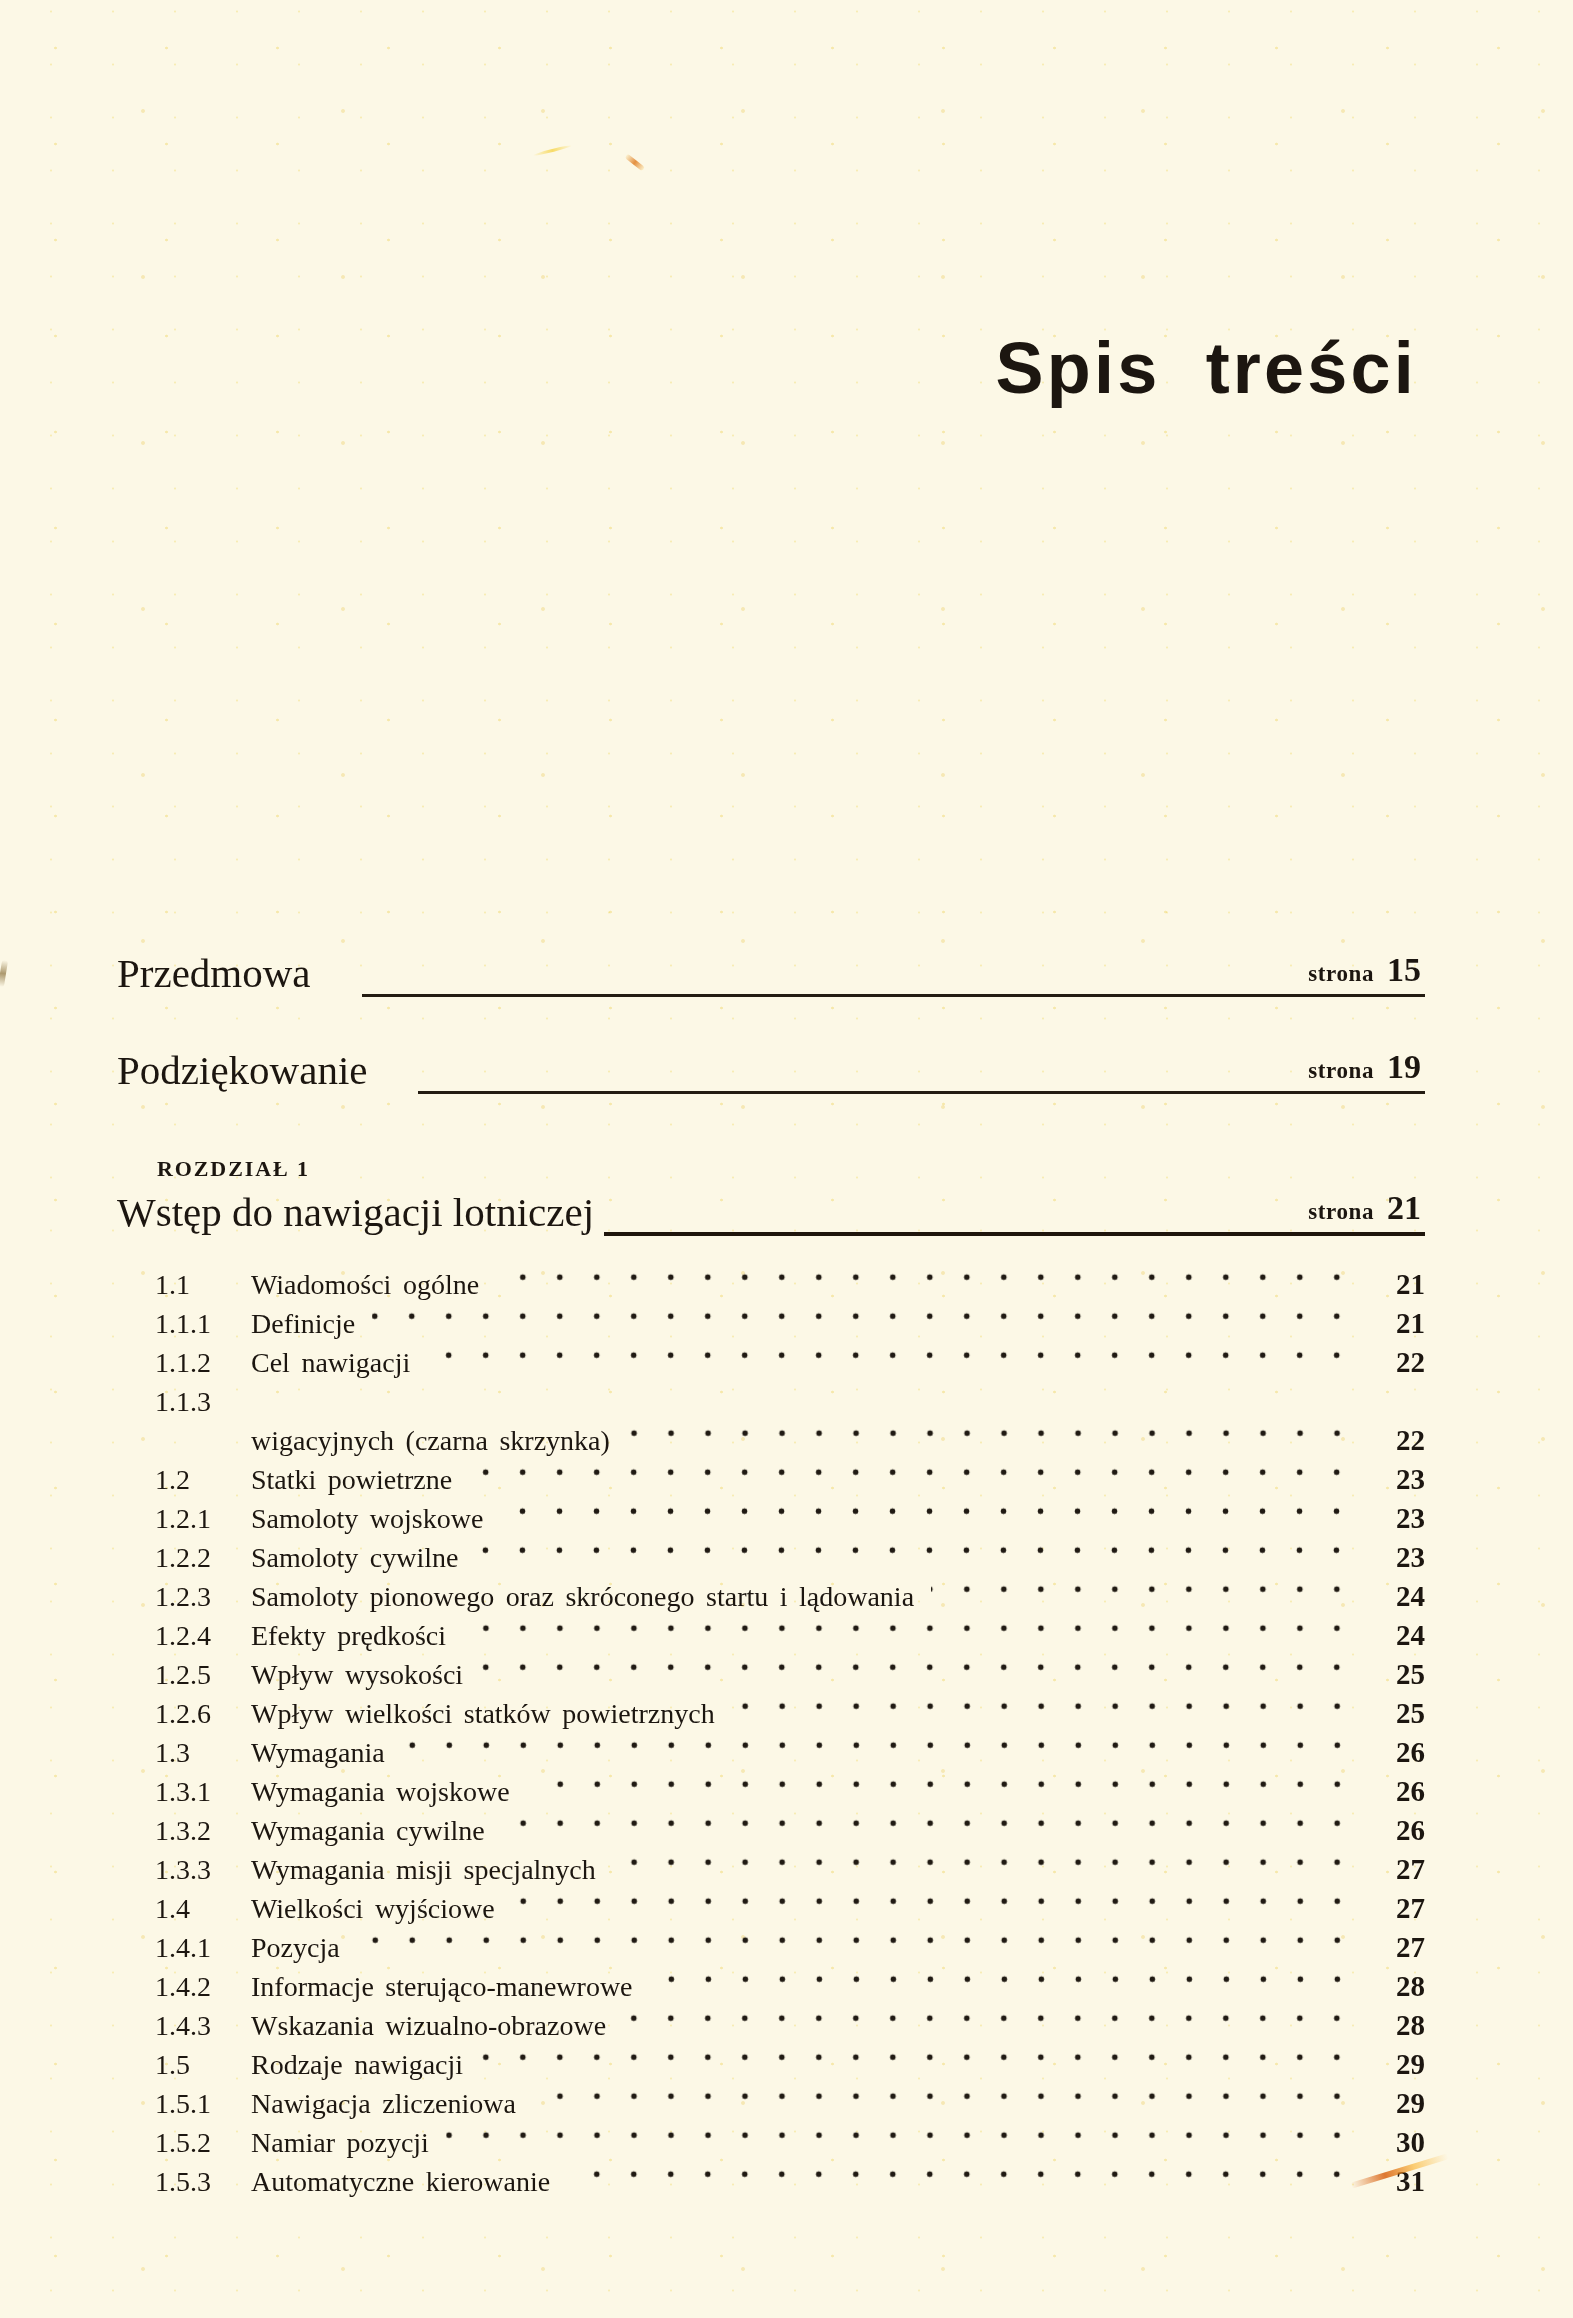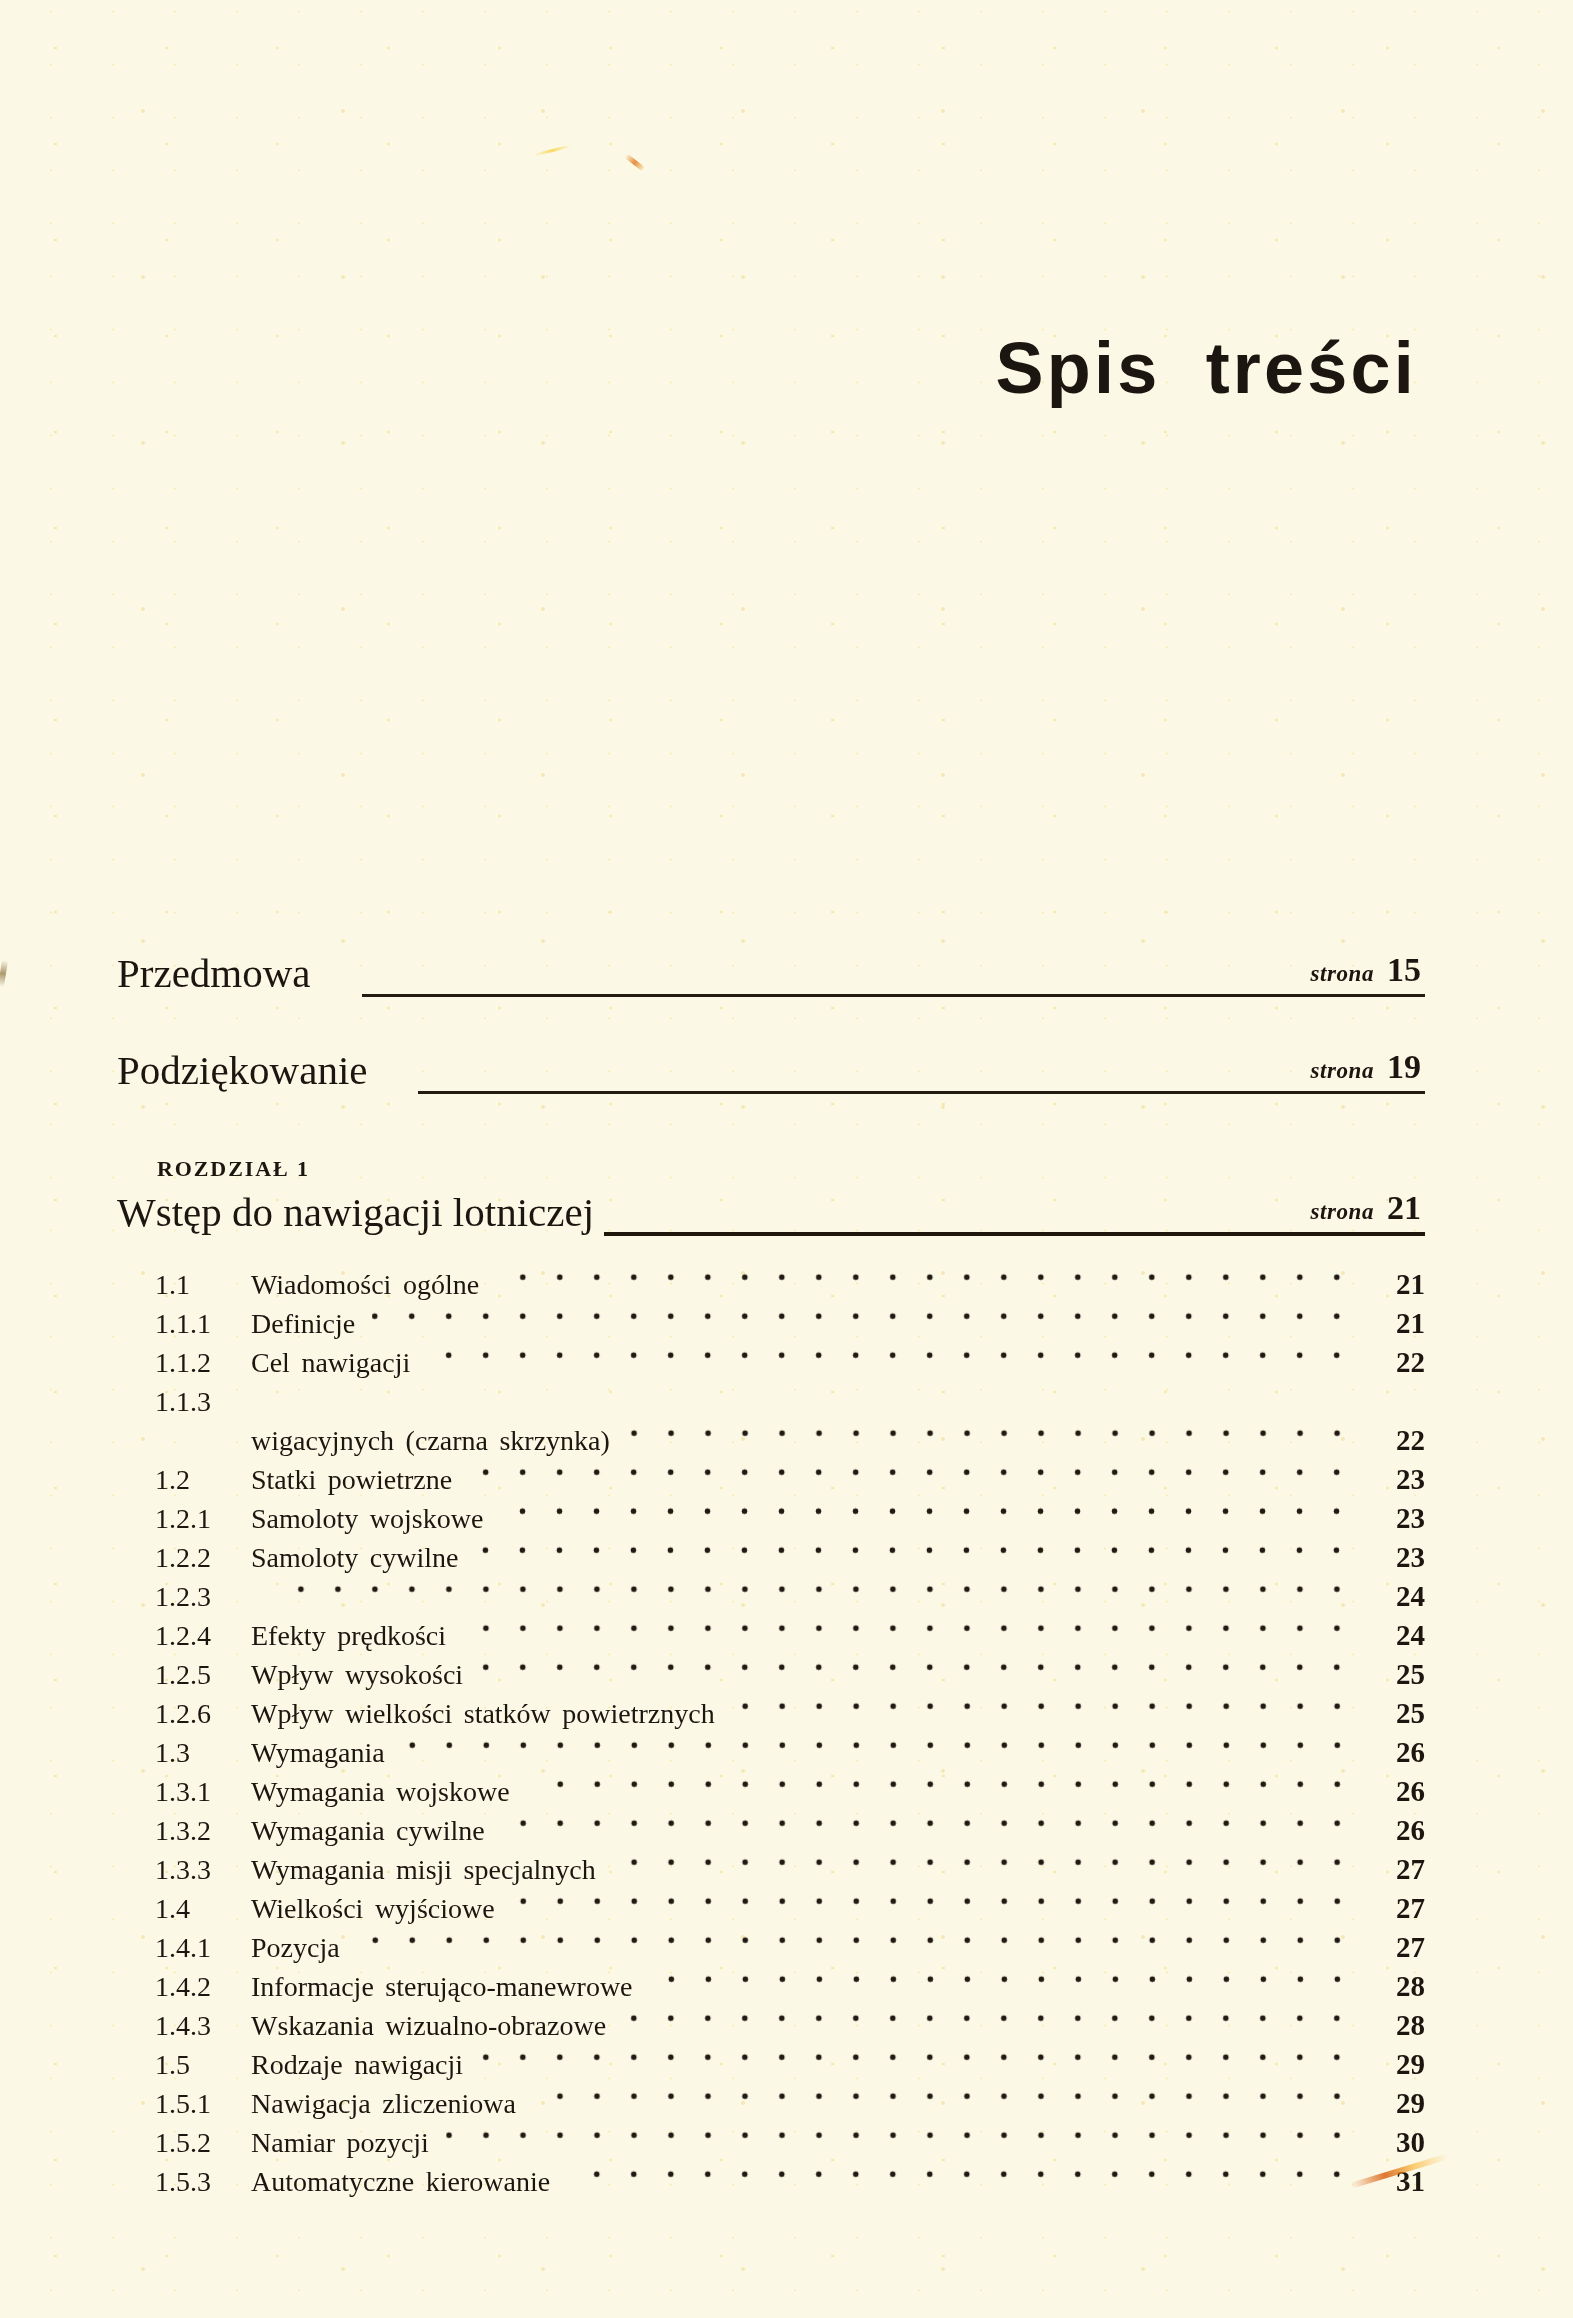--- a/index.html
+++ b/index.html
@@ -41,21 +41,21 @@
 
   .front-row { position:absolute; left:117px; right:149px; display:flex; align-items:flex-end;gap:42px; }
   .front-row-0 { top:951px; }
   .front-row-1 { top:1048px;align-items:flex-end; }
   .front-label { font-size:41px; line-height:1.1; white-space:nowrap; }
   .front-fill {
     flex:1; margin-left:9px; border-bottom:3.2px solid #241c12;
     display:flex; justify-content:flex-end; align-items:baseline; gap:13px;
     padding:0 3.9px 4.5px 0;
   }
-  .strona { font-style:italic; font-weight:bold; font-size:23px; letter-spacing:0.6px; }
+  .strona { font-weight:bold; font-size:23px; letter-spacing:0.6px; }
   .front-page { font-size:34px; font-weight:bold; }
 
   .kicker {
     position:absolute; left:157px; top:1156px;
     font-size:22px; font-weight:bold; letter-spacing:1.9px; white-space:nowrap;
   }
   .chapter-row { position:absolute; left:117px; right:149px; top:1189px; display:flex; align-items:flex-end; }
   .chapter-label { font-size:41px; line-height:1.15; white-space:nowrap; }
   .chapter-fill {
     flex:1; margin-left:10.3px; border-bottom:4.5px solid #1f160c;
@@ -159,20 +159,21 @@
     <span class="toc-page">23</span>
   </div>
     <div class="toc-row">
     <span class="toc-num">1.2.2</span>
     <span class="toc-title">Samoloty cywilne</span>
     <span class="toc-leader"></span>
     <span class="toc-page">23</span>
   </div>
     <div class="toc-row">
     <span class="toc-num">1.2.3</span>
+    <span class="toc-title">Samoloty pionowego oraz skróconego startu i lądowania</span>
     <span class="toc-leader"></span>
     <span class="toc-page">24</span>
   </div>
     <div class="toc-row">
     <span class="toc-num">1.2.4</span>
     <span class="toc-title">Efekty prędkości</span>
     <span class="toc-leader"></span>
     <span class="toc-page">24</span>
   </div>
     <div class="toc-row">

